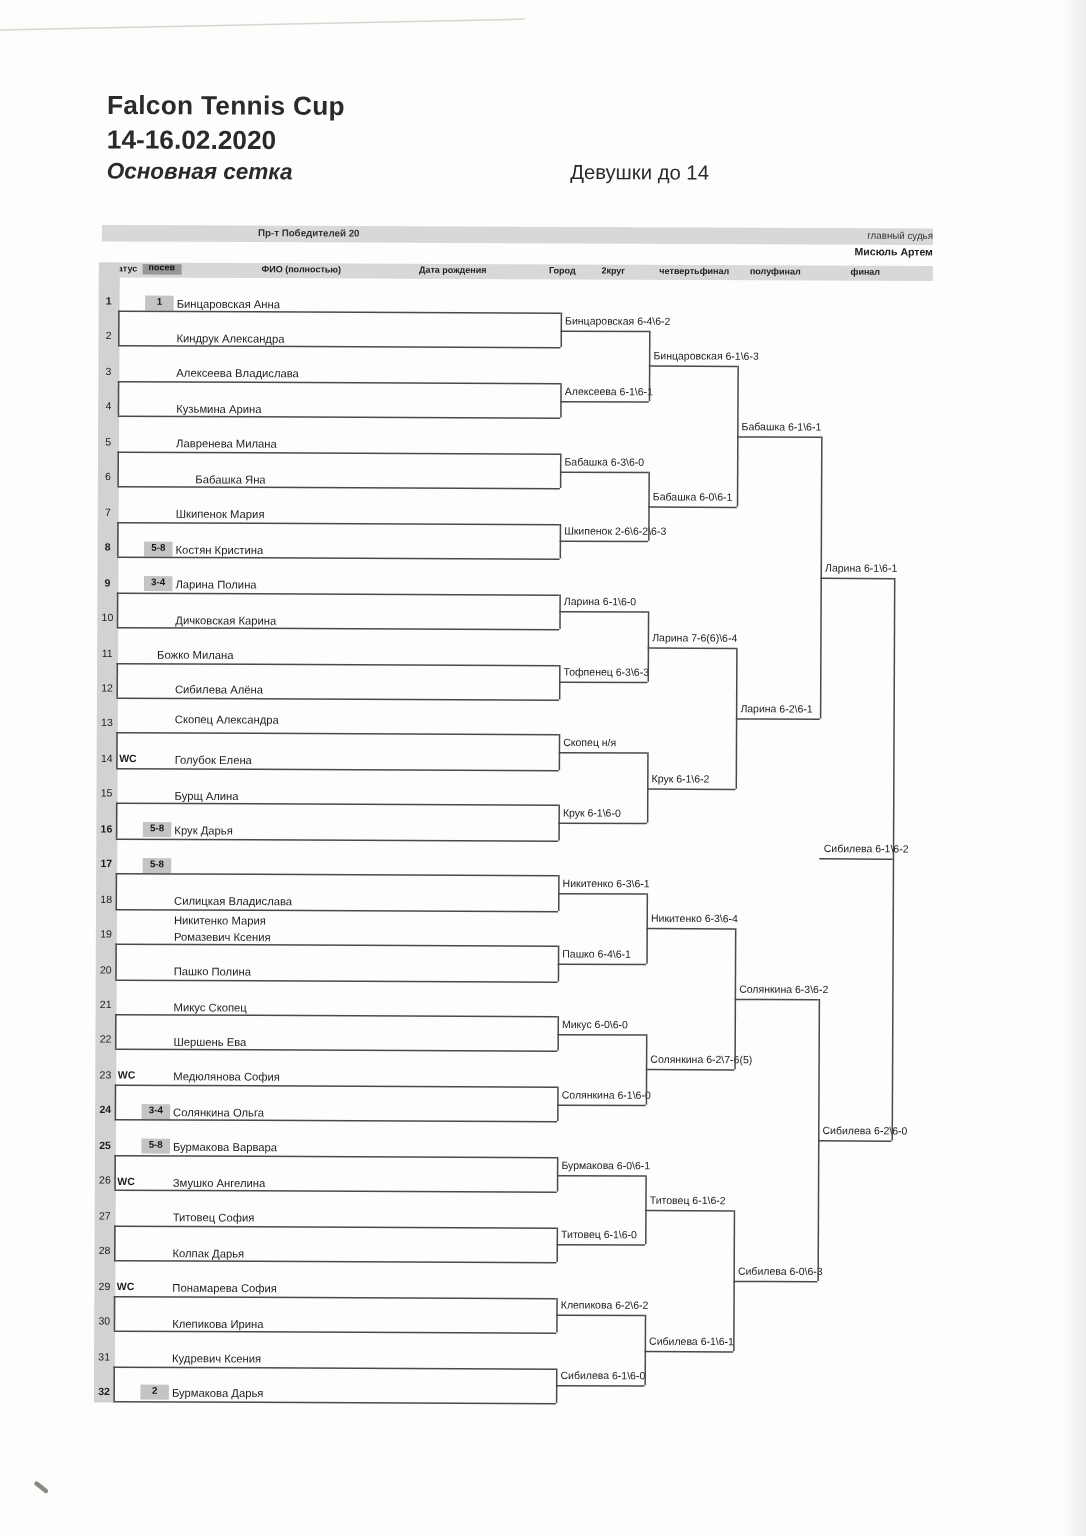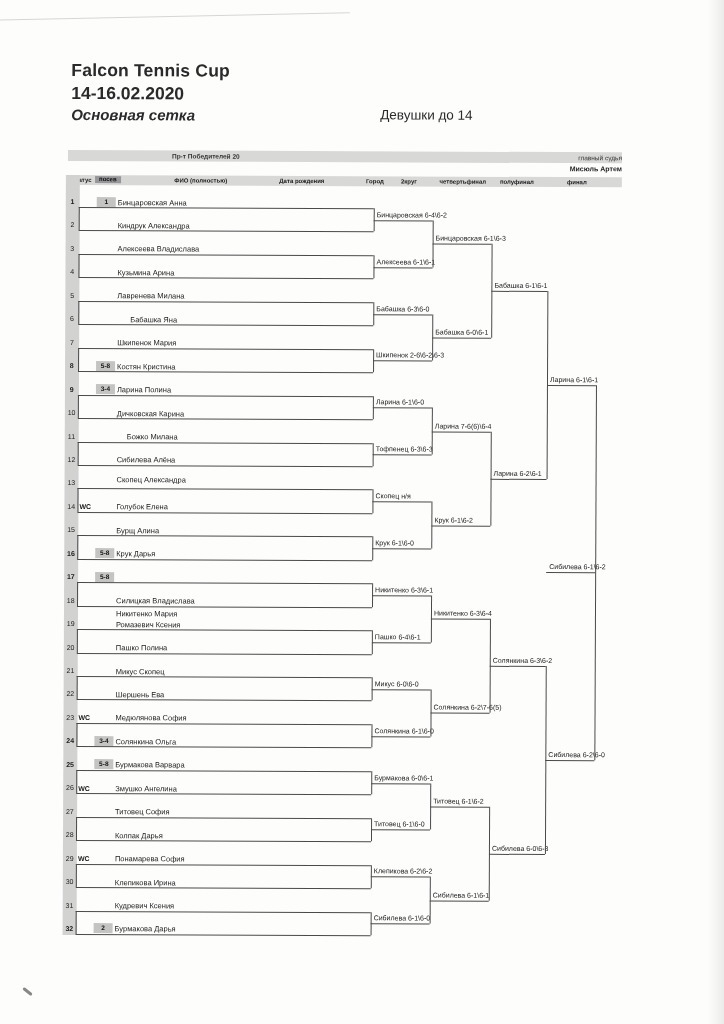--- a/index.html
+++ b/index.html
@@ -98,21 +98,21 @@
         <div class="player-name" style="left: 118px; top: 361.65px;">Костян Кристина</div>
         <div class="hline" style="left: 79px; top: 371.15px; width: 295px;"></div>
         <div class="row-num b" style="left: 66px; top: 385.6px; width: 13.5px;">9</div>
         <div class="seed-chip" style="left: 97px; top: 384.1px; width: 19px;">3-4</div>
         <div class="player-name" style="left: 118px; top: 385.1px;">Ларина Полина</div>
         <div class="hline" style="left: 79px; top: 394.6px; width: 295px;"></div>
         <div class="row-num" style="left: 66px; top: 409.05px; width: 13.5px;">10</div>
         <div class="player-name" style="left: 118px; top: 408.55px;">Дичковская Карина</div>
         <div class="hline" style="left: 79px; top: 418.05px; width: 295px;"></div>
         <div class="row-num" style="left: 66px; top: 432.5px; width: 13.5px;">11</div>
-        <div class="player-name" style="left: 128px; top: 432px;">Божко Милана</div>
+        <div class="player-name" style="left: 106px; top: 432px;">Божко Милана</div>
         <div class="hline" style="left: 79px; top: 441.5px; width: 295px;"></div>
         <div class="row-num" style="left: 66px; top: 455.95px; width: 13.5px;">12</div>
         <div class="player-name" style="left: 118px; top: 455.45px;">Сибилева Алёна</div>
         <div class="hline" style="left: 79px; top: 464.95px; width: 295px;"></div>
         <div class="row-num" style="left: 66px; top: 479.4px; width: 13.5px;">13</div>
         <div class="player-name" style="left: 118px; top: 475px;">Скопец Александра</div>
         <div class="hline" style="left: 79px; top: 488.4px; width: 295px;"></div>
         <div class="row-num" style="left: 66px; top: 502.85px; width: 13.5px;">14</div>
         <div class="status" style="left: 81px; top: 503.35px;">WC</div>
         <div class="player-name" style="left: 118px; top: 502.35px;">Голубок Елена</div>

